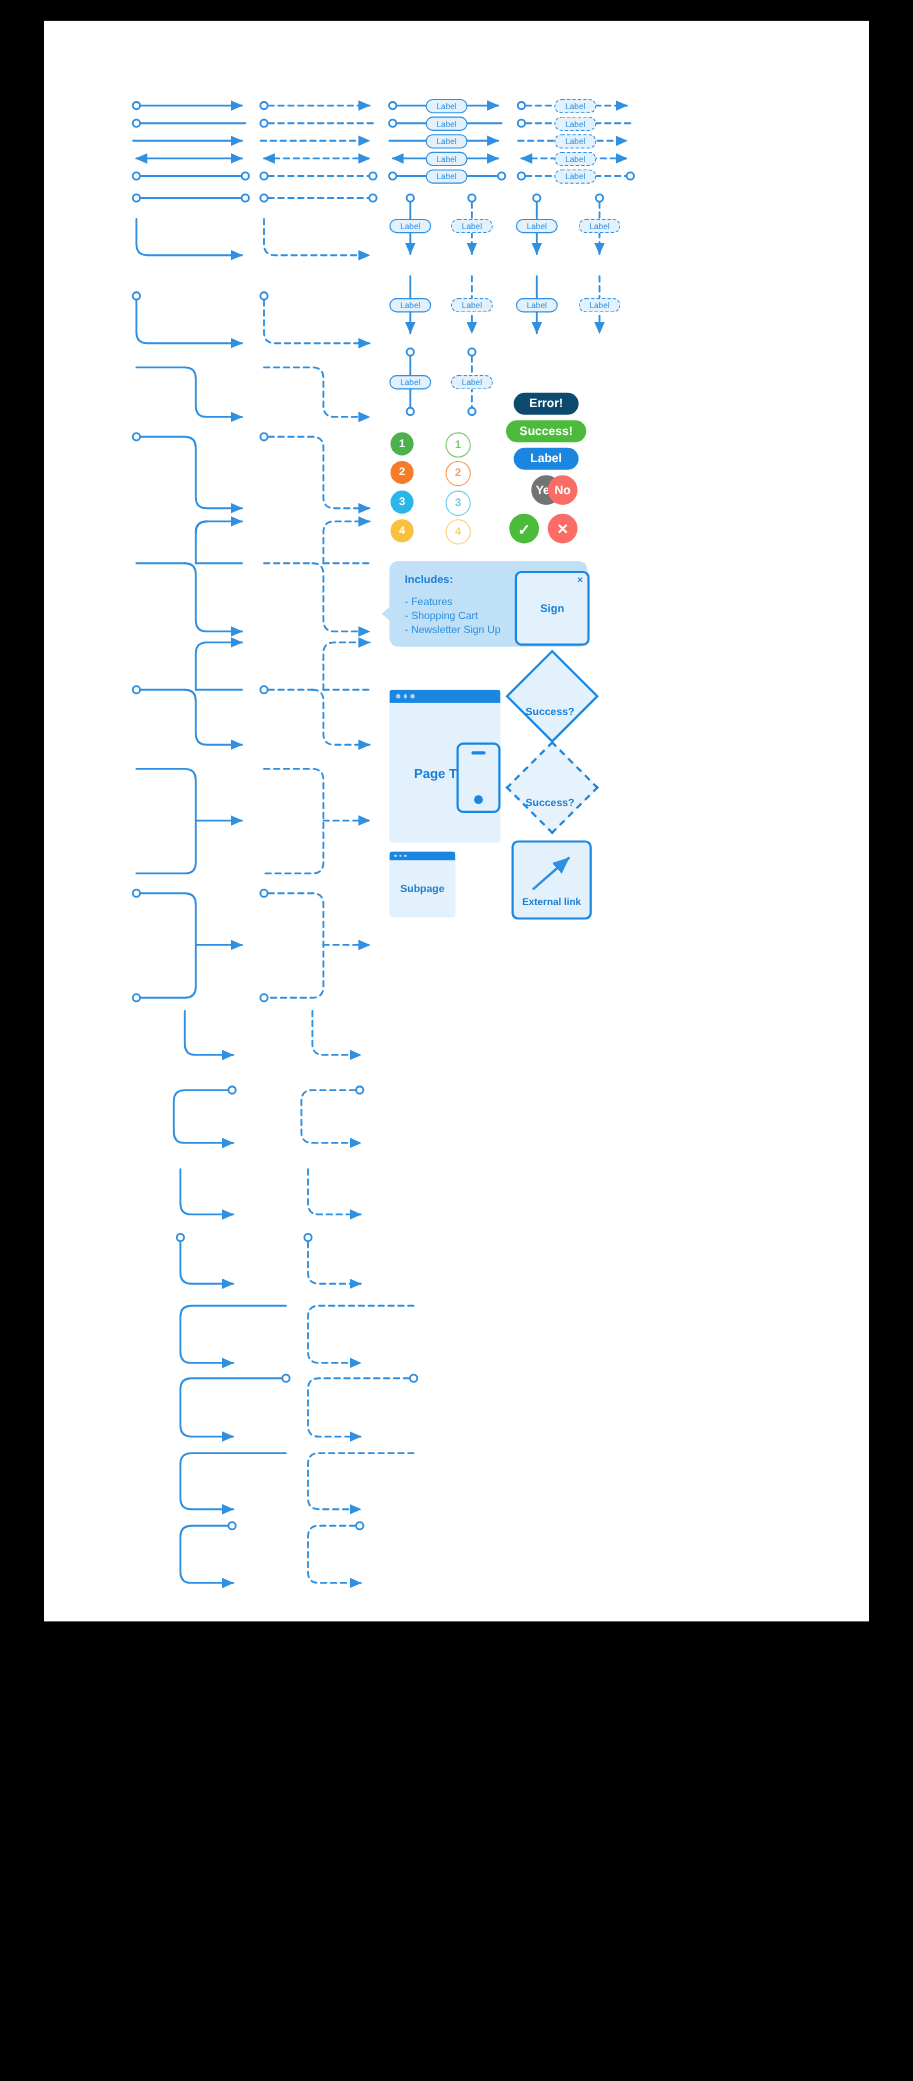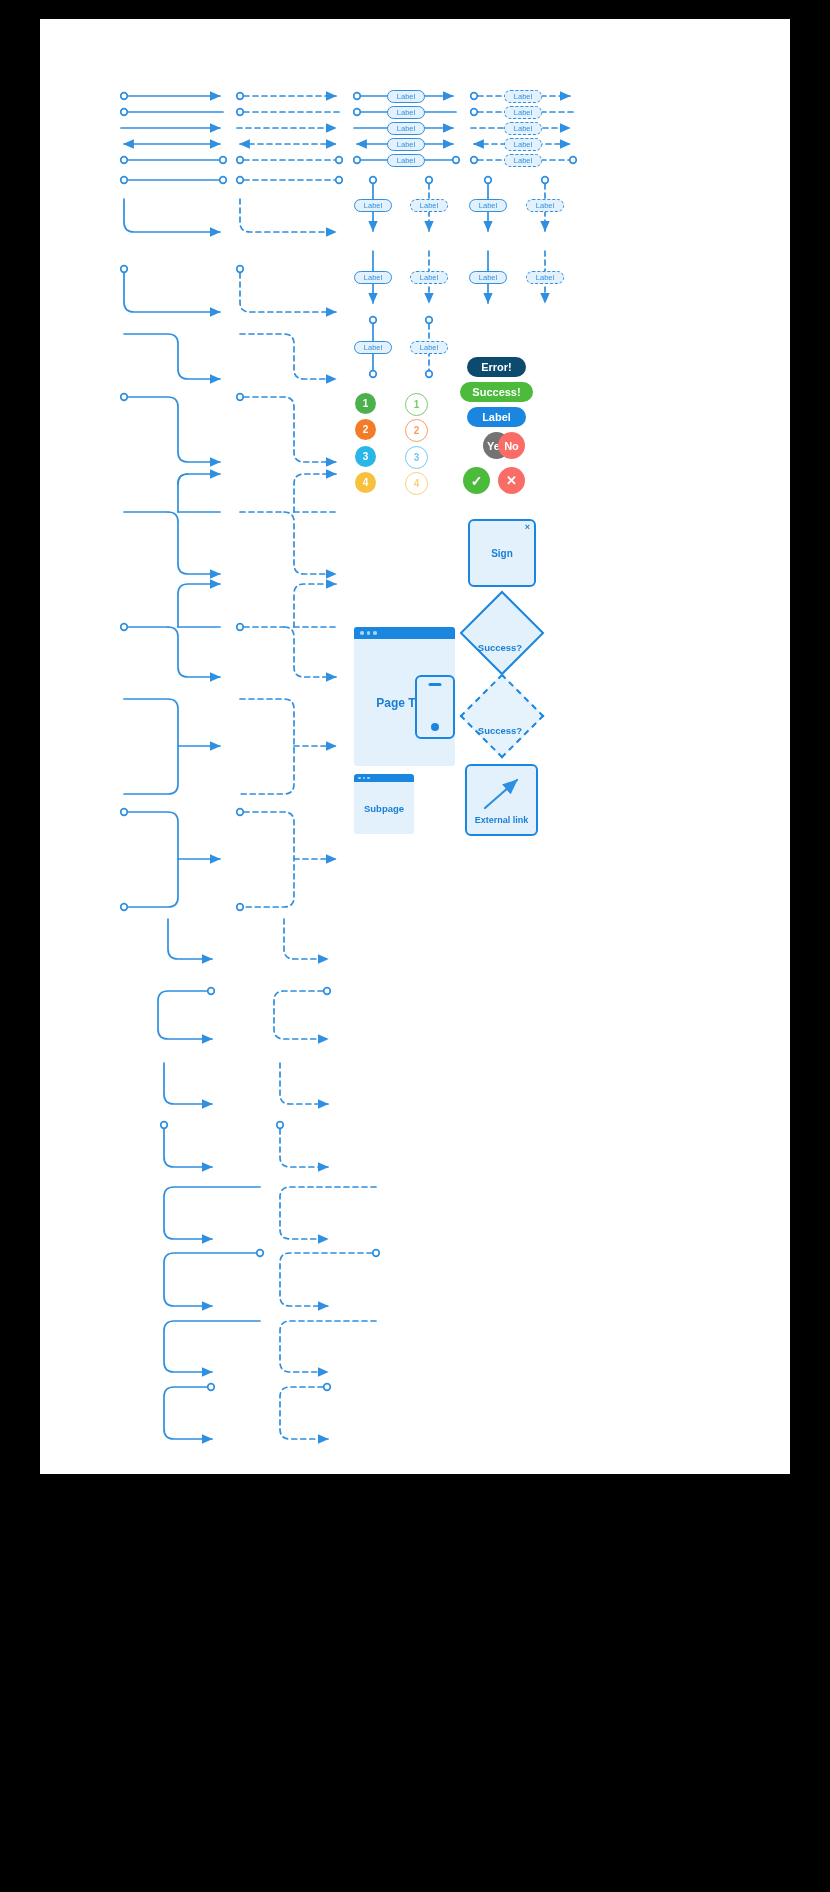--- a/index.html
+++ b/index.html
@@ -396,20 +396,26 @@
     <div class="layer">
       <div class="pill" style="left:427px;top:338px;width:59px;background:#0c4a6e;">Error!</div>
       <div class="pill" style="left:420px;top:363px;width:73px;background:#4cbb3c;">Success!</div>
       <div class="pill" style="left:427px;top:388px;width:59px;background:#1a86e0;">Label</div>
       <div class="circ" style="left:423px;top:413px;background:#737373;margin-left:20px;">Yes</div>
       <div class="circ" style="left:458px;top:413px;background:#fa6d66;">No</div>
       <div class="circ" style="left:423px;top:448px;background:#4cbb3c;font-size:14px;">✓</div>
       <div class="circ" style="left:458px;top:448px;background:#fa6d66;font-size:13px;">✕</div>
     </div>
 
+    <div id="callout">
+      <div class="ct">Includes:</div>
+      <div class="cl">- Features</div>
+      <div class="cl">- Shopping Cart</div>
+      <div class="cl">- Newsletter Sign Up</div>
+    </div>
 
     <div class="win" style="left:314px;top:608px;width:101px;height:139px;">
       <div class="bar" style="height:12px;">
         <div class="dots">
           <div class="dot"></div>
           <div class="dot"></div>
           <div class="dot"></div>
         </div>
       </div>
       <div class="body" style="height:calc(100% - 12px);">

